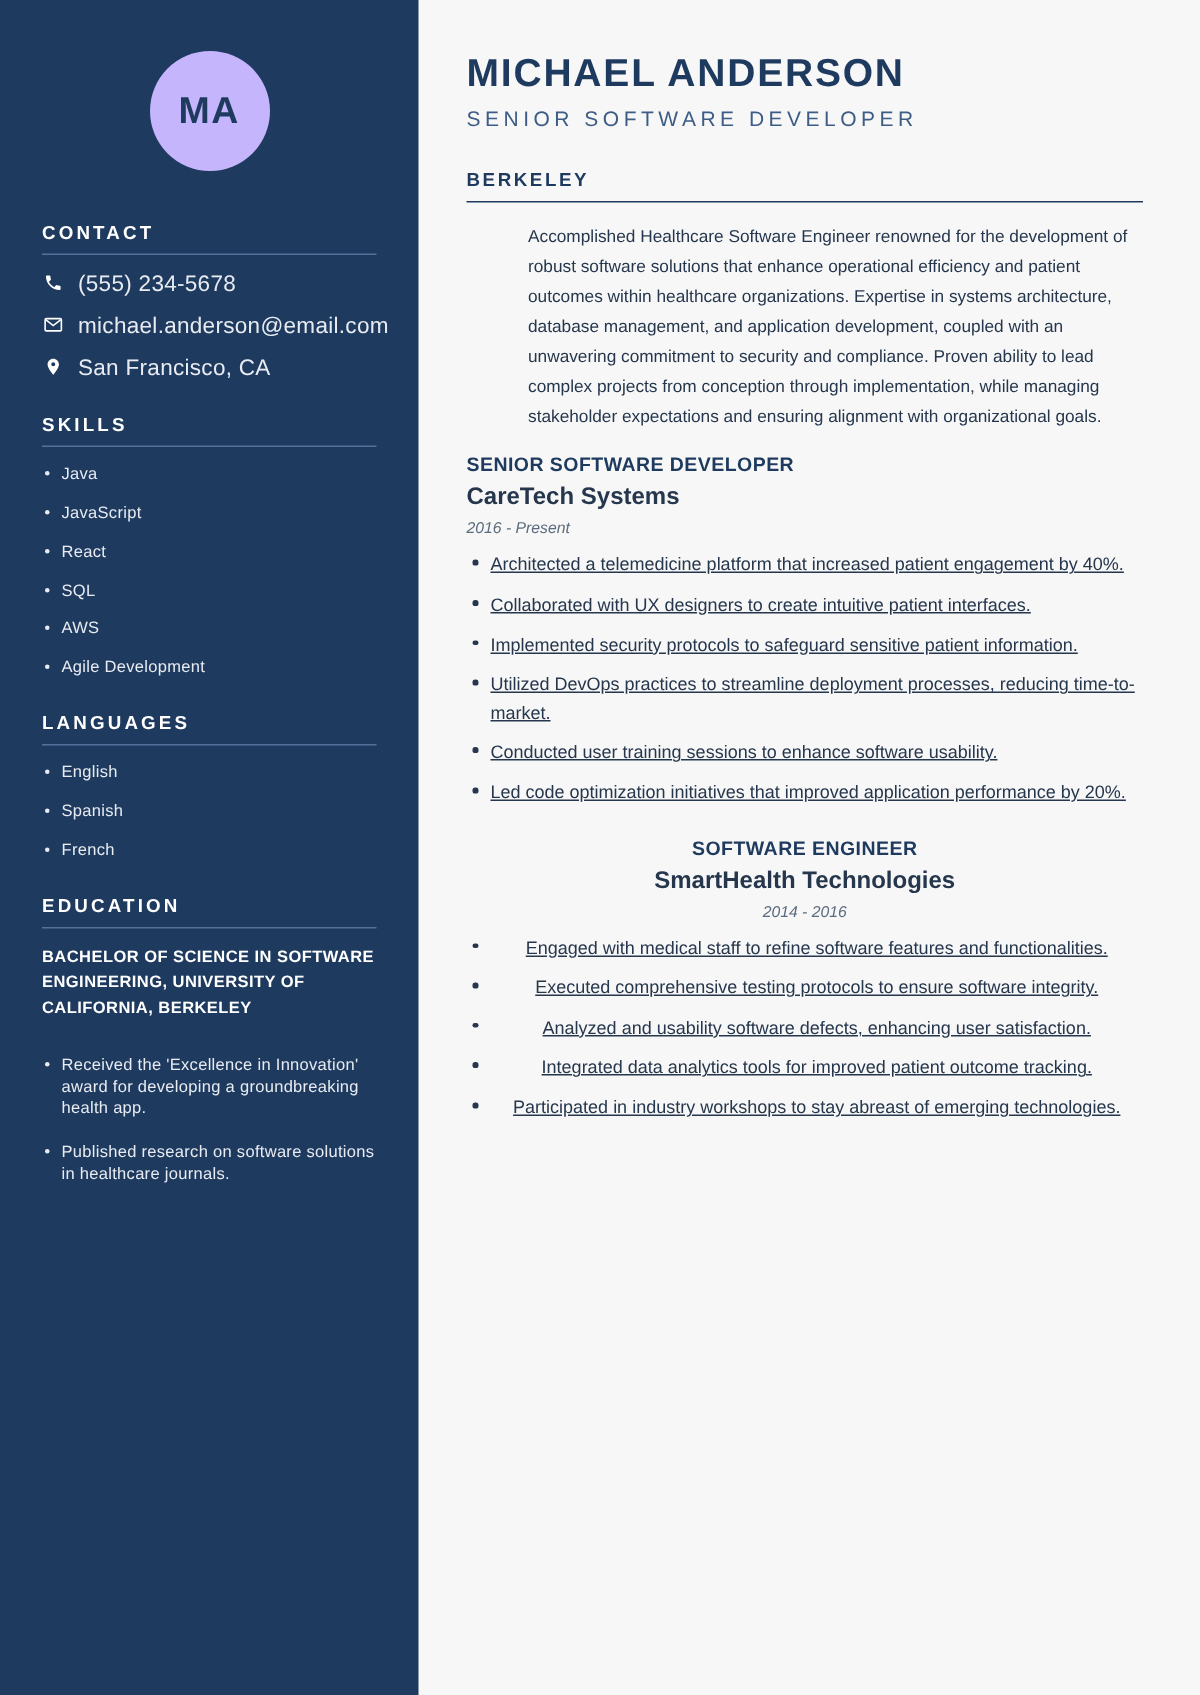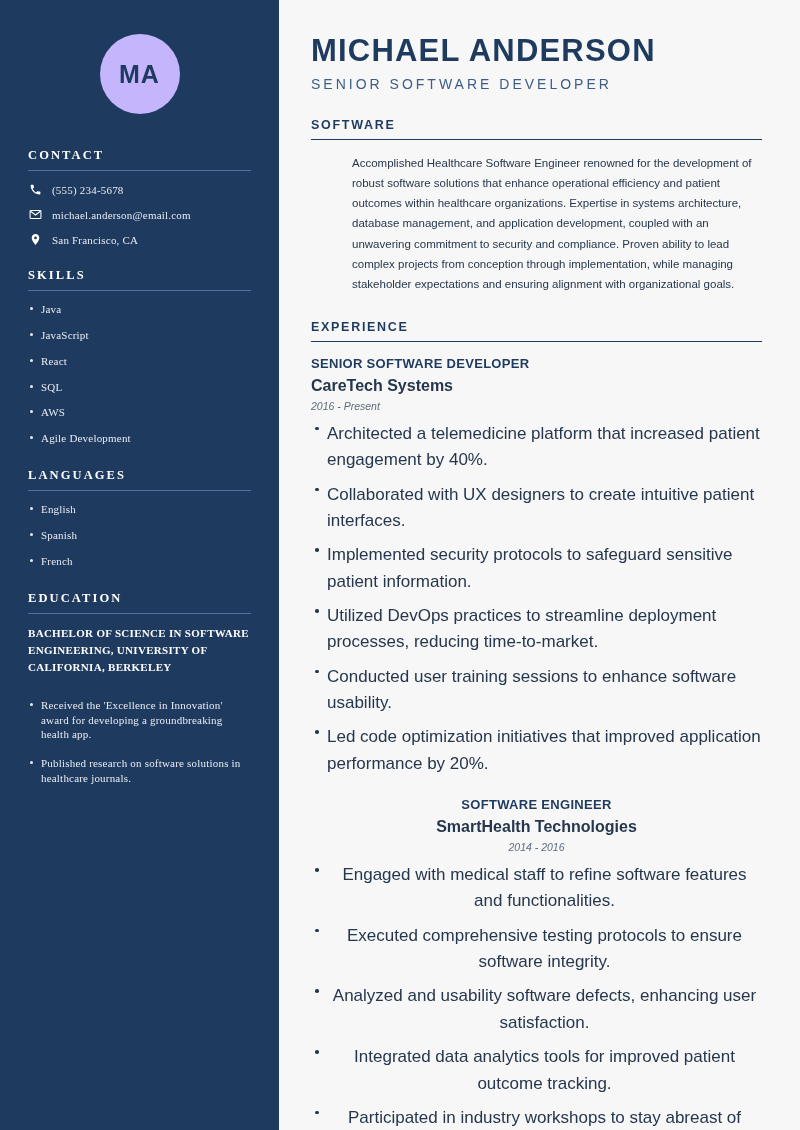--- a/index.html
+++ b/index.html
@@ -39,36 +39,36 @@
     border-radius: 50%;
     background: #c4b5fd;
     color: #1e3a5f;
     display: flex;
     align-items: center;
     justify-content: center;
     font-size: 25px;
     font-weight: bold;
     letter-spacing: 1px;
   }
-  .side-section { margin-bottom: 22px; font-family: Liberation Serif, serif; }
+  .side-section { margin-bottom: 22px; }
   .side-head {
     font-size: 12.5px;
     font-weight: bold;
     letter-spacing: 2.1px;
     color: #ffffff;
     padding-bottom: 7px;
     border-bottom: 1px solid #4a6party;
     border-bottom: 1px solid #55709a;
     margin-bottom: 11px;
   }
   .contact-row {
     display: flex;
-    align-items: flex-end;
+    align-items: flex-start;
     gap: 10px;
-    font-size: 11px;
+    font-size: 15px;
     color: #e8ecf2;
     margin-bottom: 11px;
     letter-spacing: .2px;
   }
   .contact-row .ic {
     width: 14px;
     height: 14px;
     flex: 0 0 14px;
     display: flex;
     align-items: center;
@@ -106,21 +106,21 @@
   }
   ul.bullets.achv li { margin-bottom: 14px; }
 
   
   .main {
     flex: 1;
     background: #f7f7f7;
     padding: 34px 38px 30px 32px;
   }
   .name {
-    font-size: 31px;
+    font-size: 26px;
     font-weight: bold;
     letter-spacing: 1.2px;
     color: #1e3a5f;
     line-height: 1.1;
   }
   .role {
     margin-top: 8px;
     font-size: 14px;
     letter-spacing: 3px;
     color: #3d5d86;
@@ -159,25 +159,26 @@
     font-size: 10.5px;
     font-style: italic;
     color: #5c6b7e;
   }
   ul.job-bullets {
     list-style: none;
     margin-top: 9px;
   }
   ul.job-bullets li {
     position: relative;
-    font-size: 17px;
+    font-size: 12px;
     line-height: 1.55;
     color: #26374d;
     padding-left: 16px;
     margin-bottom: 8px;
+    text-decoration: underline;
   }
   ul.job-bullets li::before {
     content: "";
     position: absolute;
     left: 4px;
     top: 6px;
     width: 3.5px;
     height: 3.5px;
     border-radius: 50%;
     background: #26374d;
@@ -260,24 +261,23 @@
       </ul>
     </section>
 
   </aside>
 
   <main class="main">
 
     <h1 class="name">MICHAEL ANDERSON</h1>
     <div class="role">SENIOR SOFTWARE DEVELOPER</div>
 
-    <div class="main-head">SOFTWARE</div>
+    <div class="main-head">BERKELEY</div>
     <p class="profile-text">Accomplished Healthcare Software Engineer renowned for the development of robust software solutions that enhance operational efficiency and patient outcomes within healthcare organizations. Expertise in systems architecture, database management, and application development, coupled with an unwavering commitment to security and compliance. Proven ability to lead complex projects from conception through implementation, while managing stakeholder expectations and ensuring alignment with organizational goals.</p>
 
-    <div class="main-head">EXPERIENCE</div>
 
     <div class="job">
       <div class="job-title">SENIOR SOFTWARE DEVELOPER</div>
       <div class="job-company">CareTech Systems</div>
       <div class="job-dates">2016 - Present</div>
       <ul class="job-bullets">
         <li>Architected a telemedicine platform that increased patient engagement by 40%.</li>
         <li>Collaborated with UX designers to create intuitive patient interfaces.</li>
         <li>Implemented security protocols to safeguard sensitive patient information.</li>
         <li>Utilized DevOps practices to streamline deployment processes, reducing time-to-market.</li>

